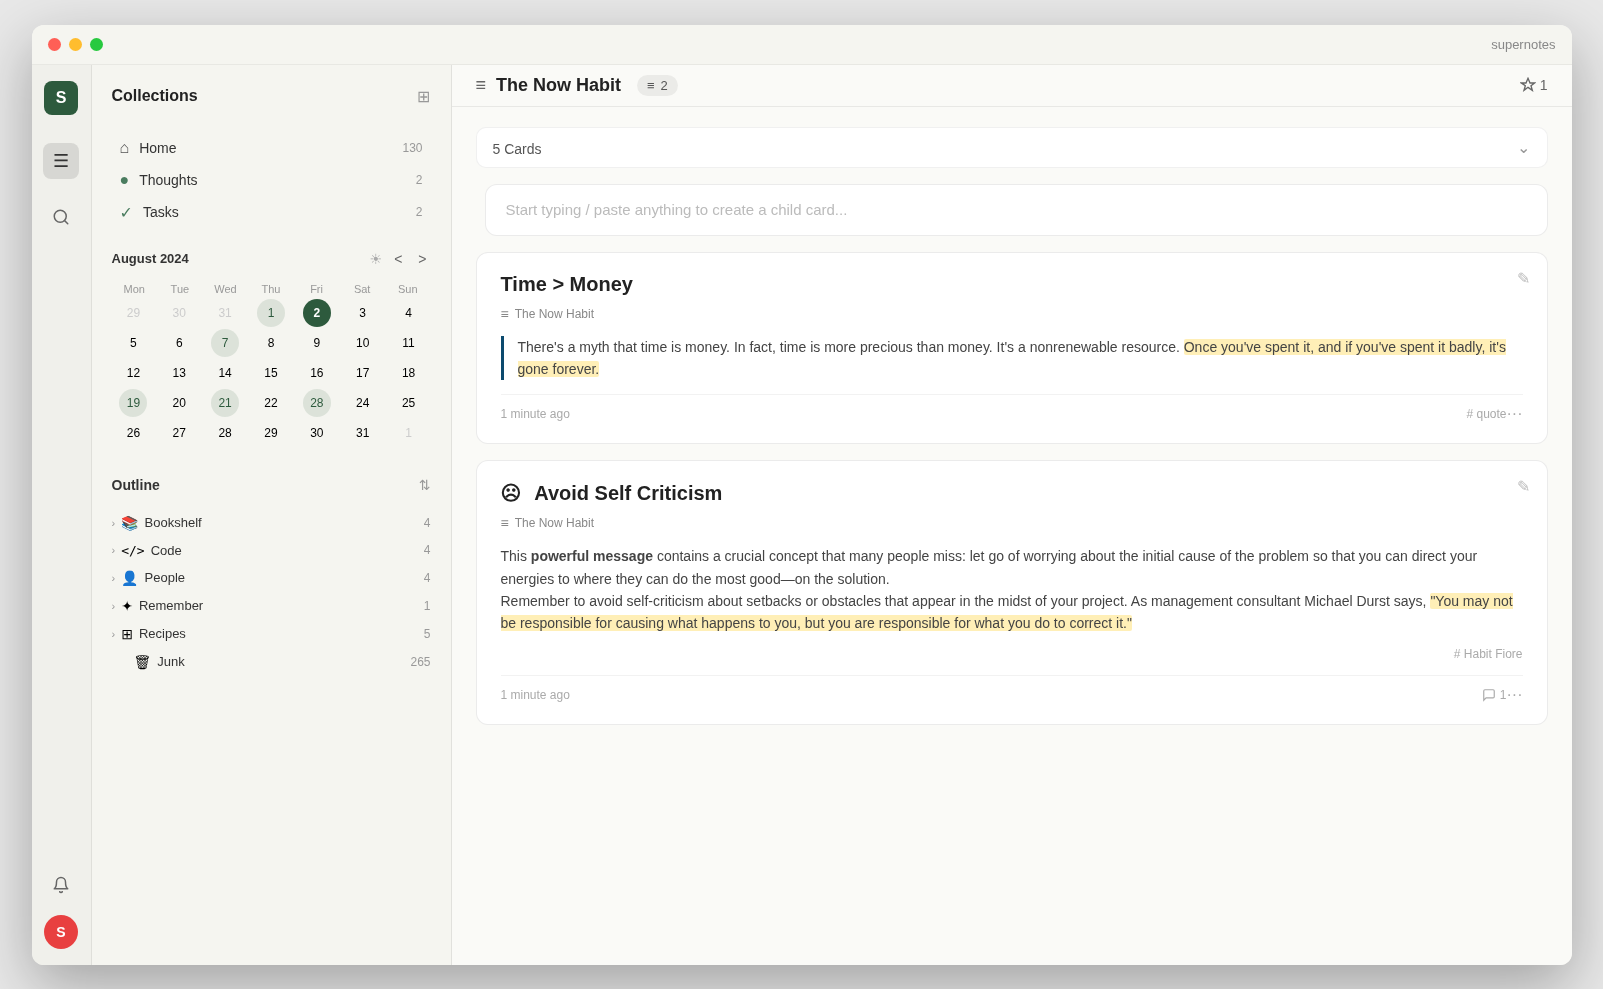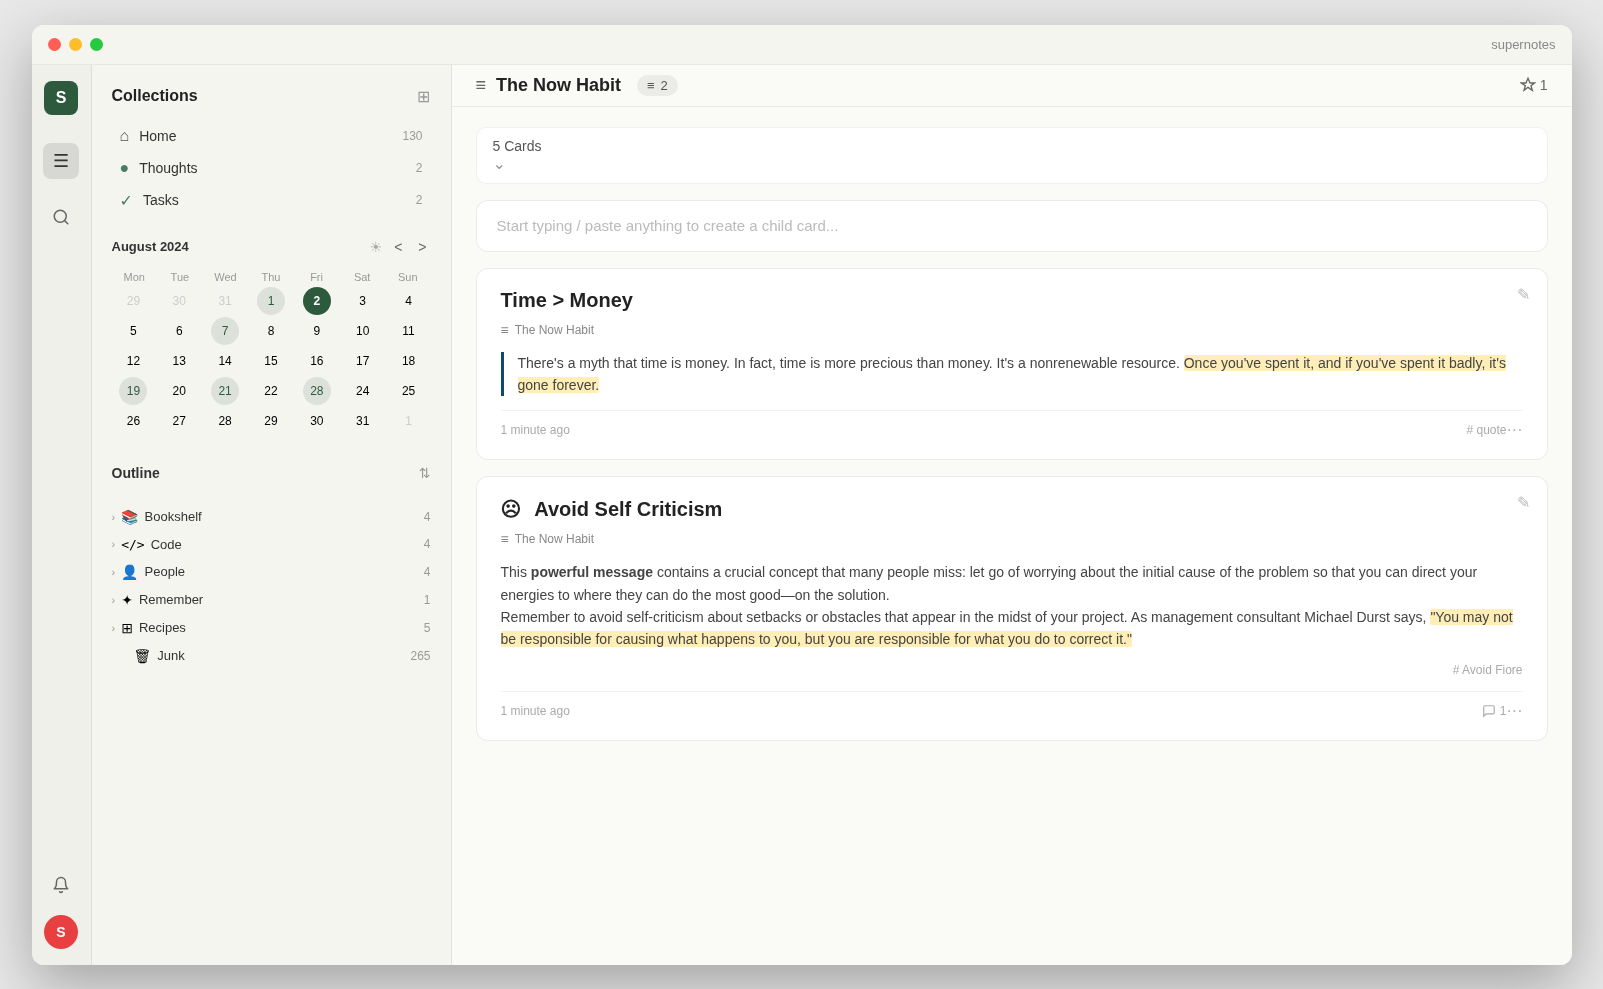--- a/index.html
+++ b/index.html
@@ -128,21 +128,21 @@
       display: flex;
       flex-direction: column;
       overflow-y: auto;
       padding: 16px 0;
     }
     .sidebar-section-header {
       display: flex;
       align-items: center;
       justify-content: space-between;
       padding: 6px 20px;
-      margin-bottom: 8px;
+      margin-bottom: 20px;
       gap: 40px;
     }
     .sidebar-section-title {
       font-size: 16px;
       font-weight: 600;
       color: #222;
     }
     .sidebar-nav-item {
       display: flex;
       align-items: center;
@@ -243,21 +243,21 @@
 
     
     .outline-section {
       padding: 12px 8px;
     }
     .outline-header {
       display: flex;
       align-items: flex-end;
       justify-content: space-between;
       padding: 6px 12px;
-      margin-bottom: 16px;
+      margin-bottom: 10px;
     }
     .outline-title {
       font-size: 14px;
       font-weight: 600;
       color: #333;
     }
     .outline-item {
       display: flex;
       align-items: center;
       justify-content: space-between;
@@ -353,45 +353,45 @@
     
     .cards-area {
       flex: 1;
       overflow-y: auto;
       padding: 20px 24px;
     }
 
     
     .cards-count-bar {
       display: flex;
-      align-items: flex-start;
+      align-items: flex-end;
       justify-content: space-between;
       padding: 10px 16px;
       margin-bottom: 16px;
       background: white;
       border-radius: 10px;
       border: 1px solid rgba(0,0,0,0.06);
-      flex-direction: column;
     }
     .cards-count-text {
       font-size: 14px;
       color: #555;
     }
     .cards-count-chevron {
       color: #999;
       font-size: 16px;
     }
 
     
     .input-card {
       background: white;
       border: 1px solid rgba(0,0,0,0.08);
       border-radius: 12px;
       padding: 16px 20px;
       margin-bottom: 16px;
+      margin-left: 9px;
     }
     .input-card-placeholder {
       font-size: 15px;
       color: #bbb;
     }
 
     
     .content-card {
       background: white;
       border: 1px solid rgba(0,0,0,0.08);
@@ -749,21 +749,21 @@
             <p>
               <span>This</span>
               <strong>powerful message</strong>
               <span>contains a crucial concept that many people miss: let go of worrying about the initial cause of the problem so that you can direct your energies to where they can do the most good—on the solution.</span>
             </p>
             <p style="margin-bottom:12px;">
               <span>Remember to avoid self-criticism about setbacks or obstacles that appear in the midst of your project. As management consultant Michael Durst says,</span>
               <span class="highlight-yellow">"You may not be responsible for causing what happens to you, but you are responsible for what you do to correct it."</span>
             </p>
           </div>
-          <div class="neil-fiore-tag"># Avoid Fiore</div>
+          <div class="neil-fiore-tag"># Habit Fiore</div>
           <div class="card-footer">
             <span class="card-timestamp">1 minute ago</span>
             <div class="card-footer-right">
               <div class="card-comment-btn">
                 <svg width="14" height="14" viewBox="0 0 24 24" fill="none" stroke="currentColor" stroke-width="2">
                   <path d="M21 15a2 2 0 0 1-2 2H7l-4 4V5a2 2 0 0 1 2-2h14a2 2 0 0 1 2 2z"></path>
                 </svg>
                 <span>1</span>
               </div>
               <span class="card-more-btn">···</span>

